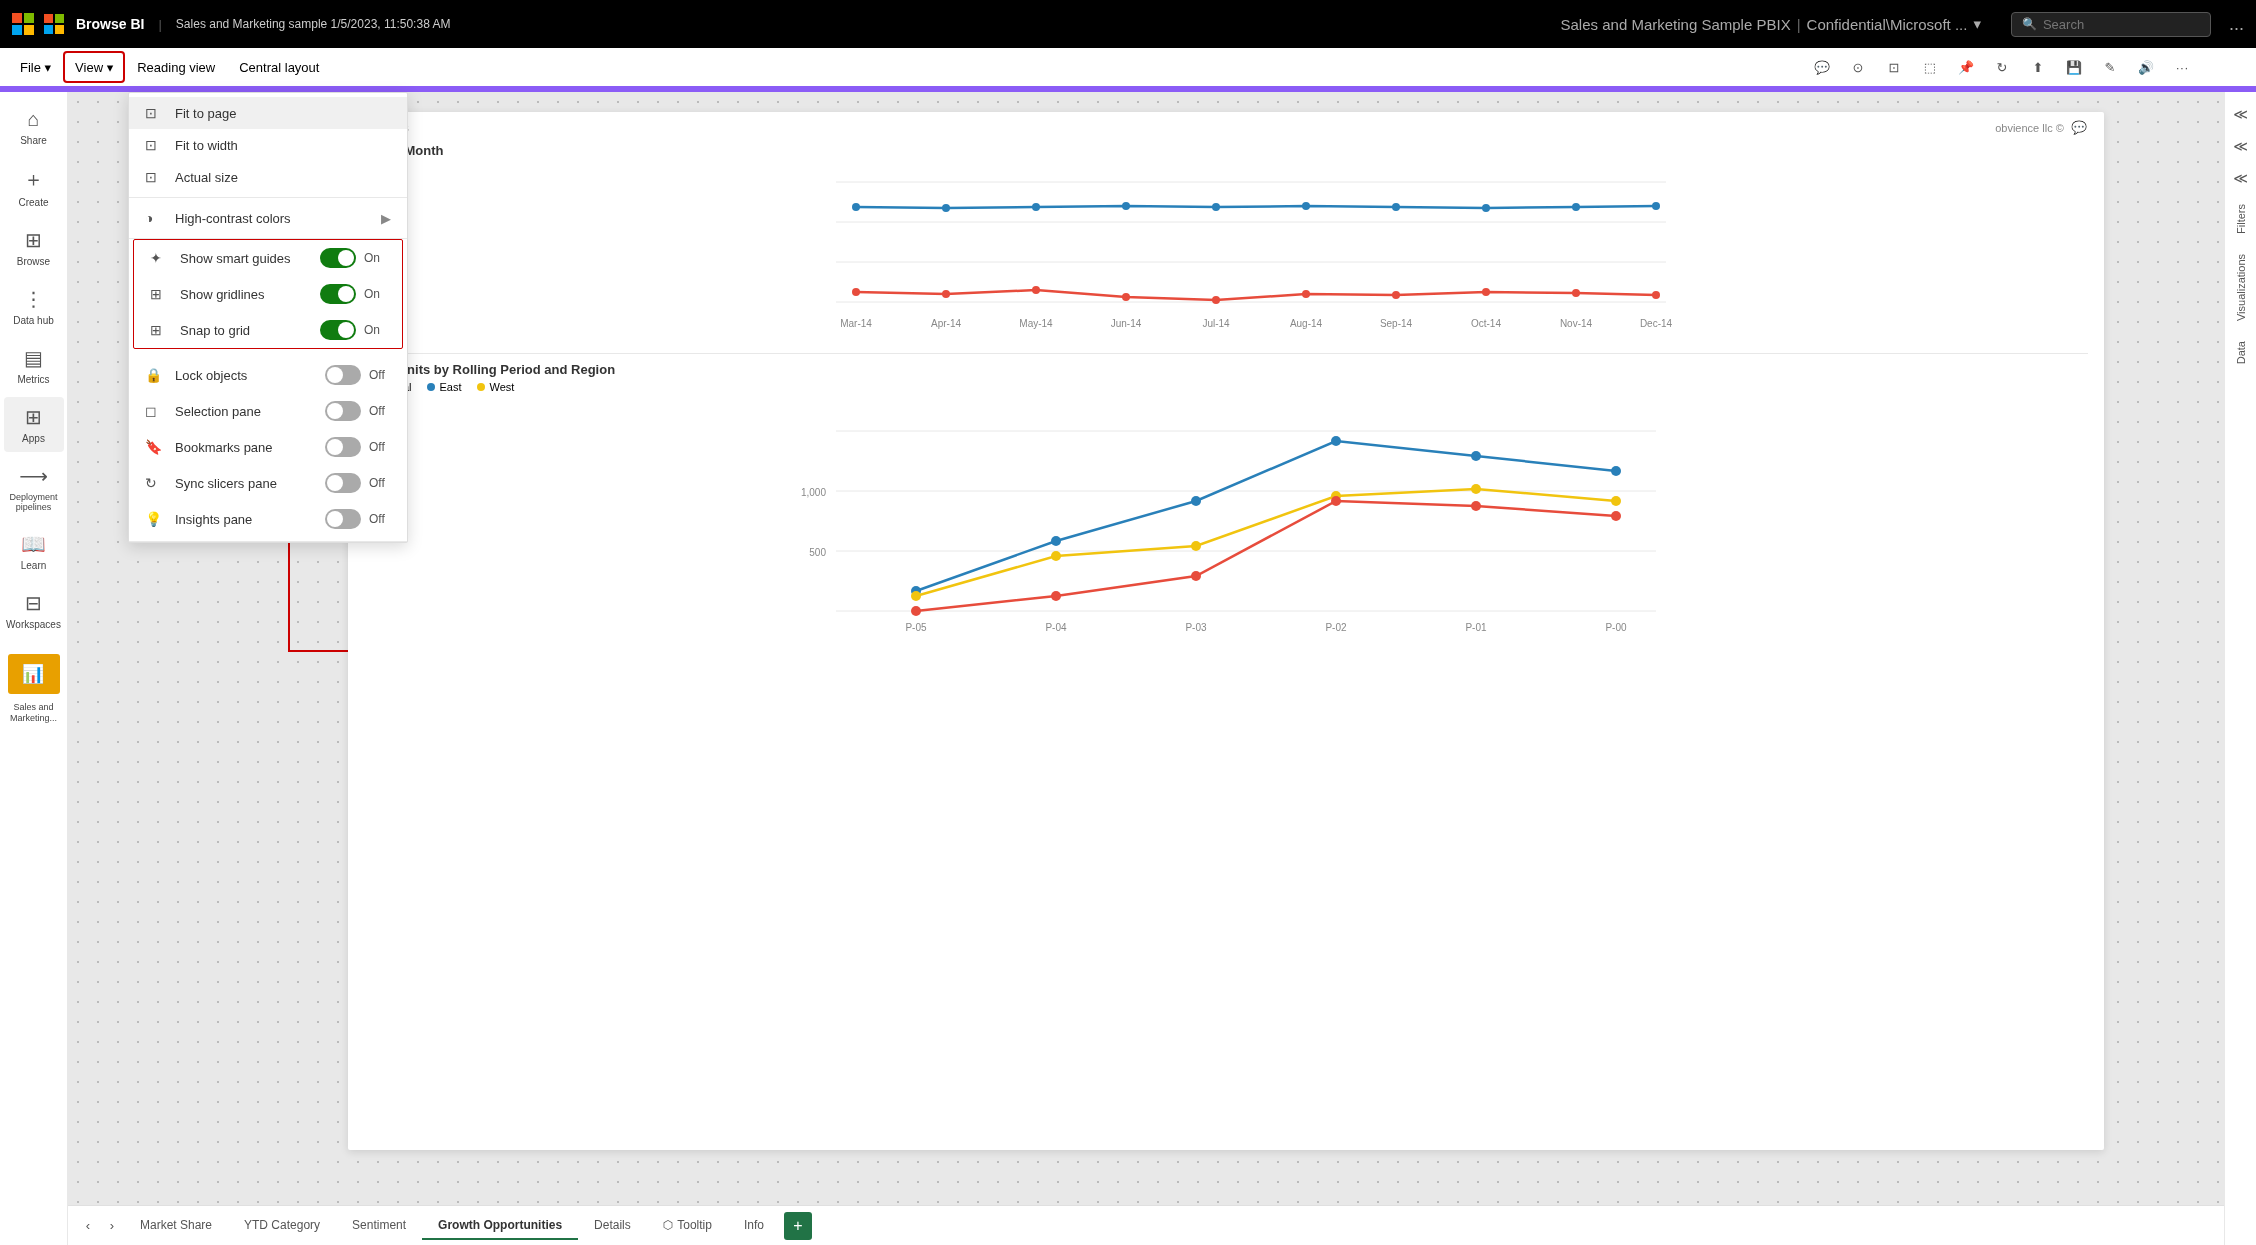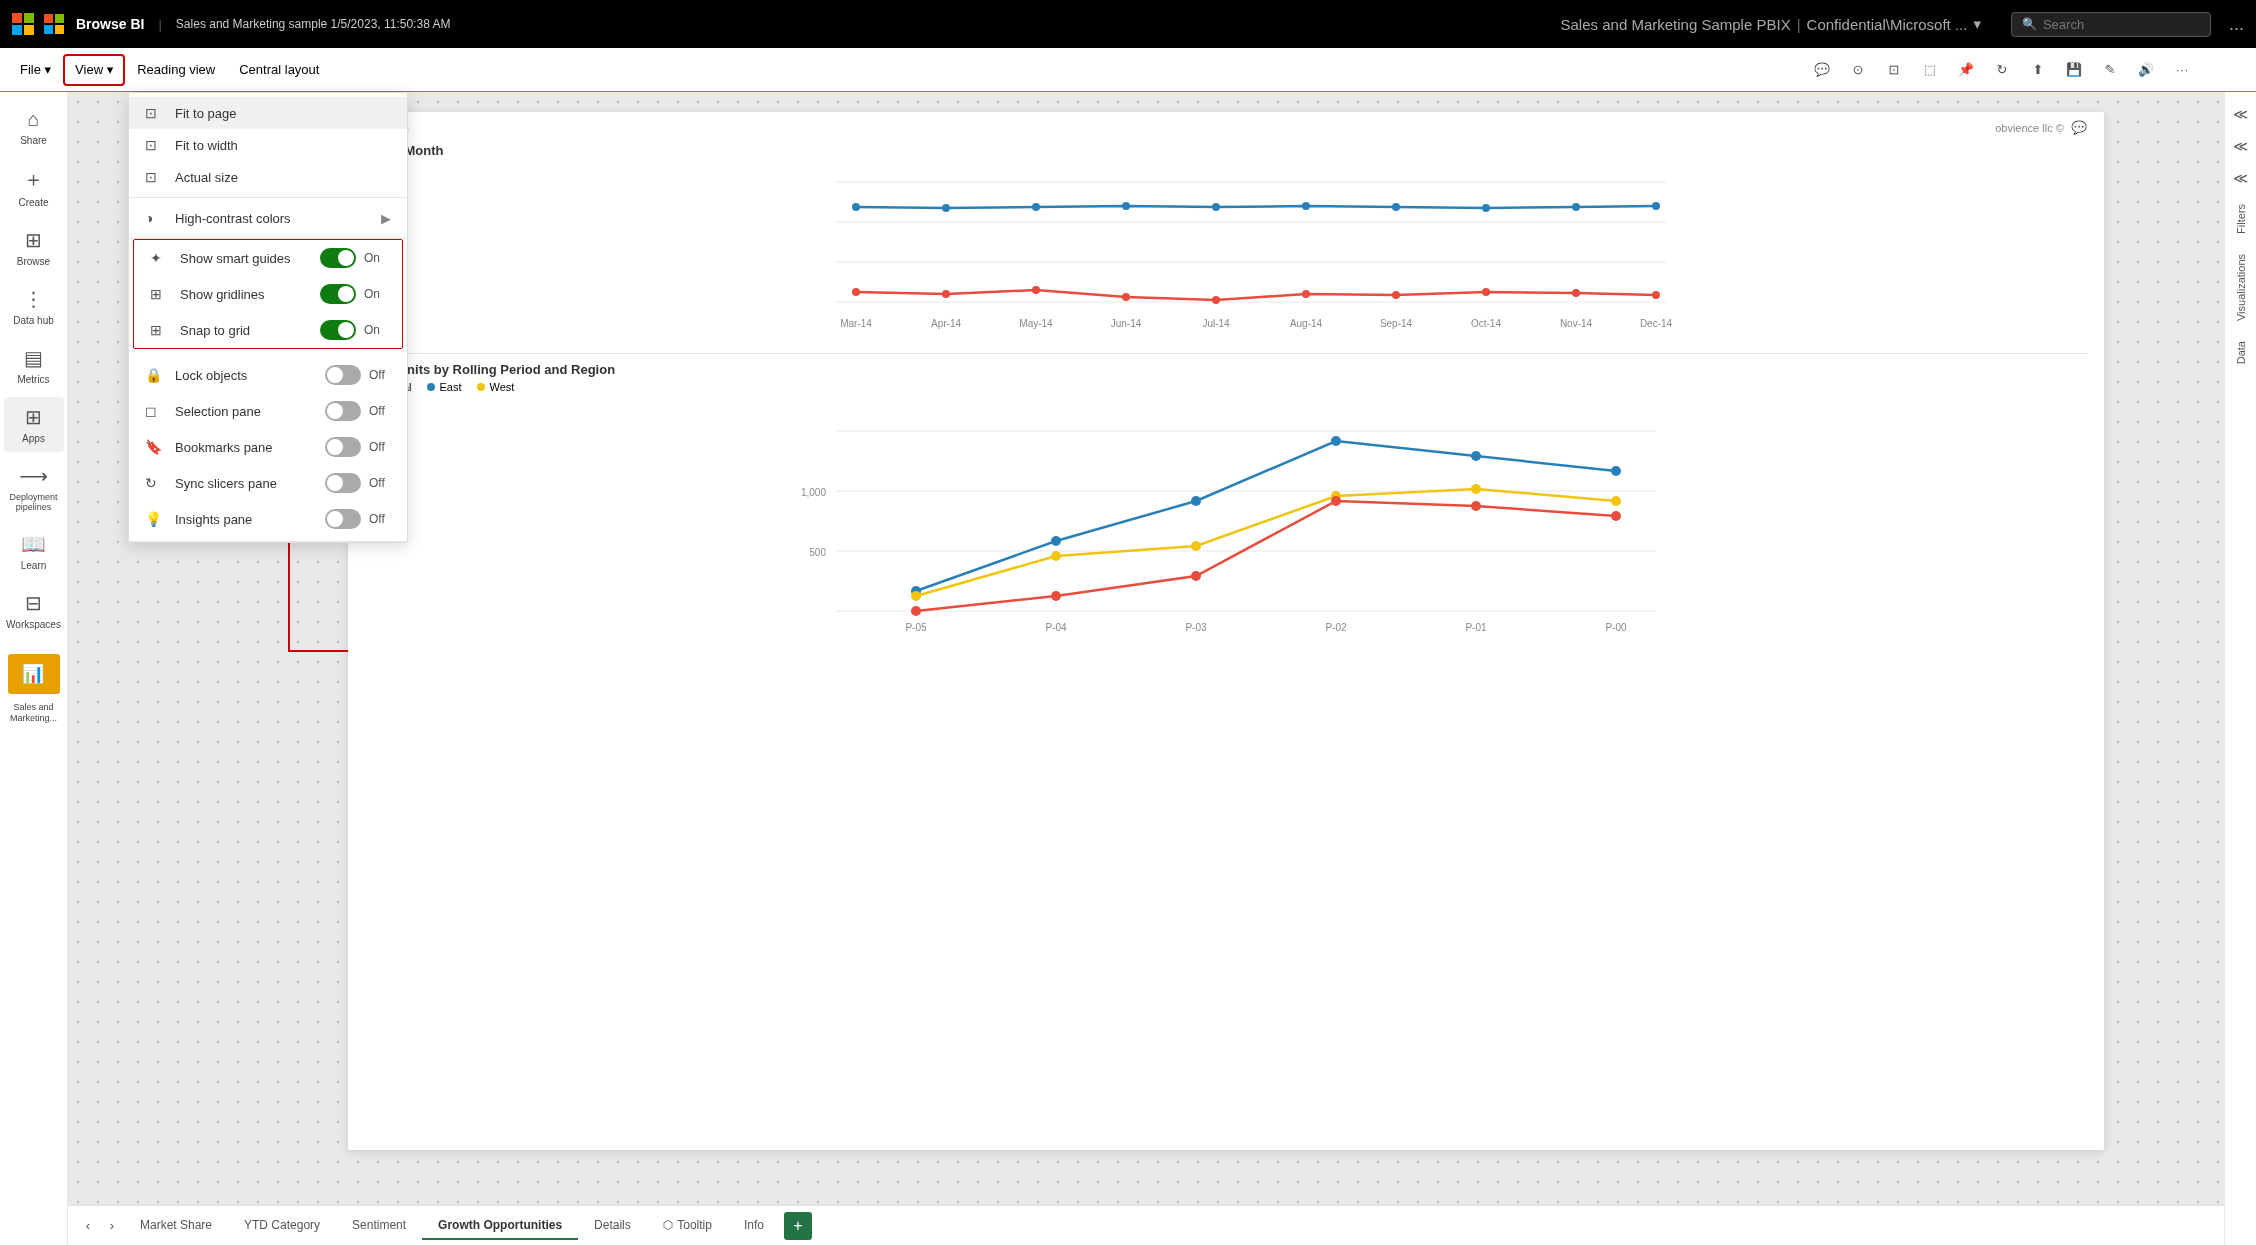--- a/index.html
+++ b/index.html
@@ -17,21 +17,21 @@
     .title-bar .file-path { font-size: 15px; color: #aaa; margin-left: auto; display: flex; align-items: center; gap: 6px; }
     .title-bar .search-box {
       display: flex; align-items: center; background: #222; border: 1px solid #555;
       border-radius: 4px; padding: 4px 10px; gap: 6px; width: 200px; margin-left: 20px;
     }
     .title-bar .search-box input { background: transparent; border: none; color: #ccc; outline: none; font-size: 13px; width: 140px; }
     .title-bar .more-btn { color: #aaa; font-size: 18px; cursor: pointer; margin-left: 8px; }
 
     
     .menu-bar {
-      display: flex; align-items: center; background: #fff; border-bottom: 1px solid #8b5cf6;
+      display: flex; align-items: center; background: #fff; border-bottom: 6px solid #8b5cf6;
       height: 44px; padding: 0 60px 0 8px; gap: 0;
     }
     .menu-item {
       padding: 4px 12px; font-size: 13px; cursor: pointer; border-radius: 4px;
       height: 32px; display: flex; align-items: center;
     }
     .menu-item.active { border: 2px solid #c00; border-radius: 4px; padding: 2px 10px; }
     .menu-bar-right { margin-left: auto; display: flex; align-items: center; gap: 8px; }
     .menu-bar-icon { width: 28px; height: 28px; display: flex; align-items: center; justify-content: center; color: #555; cursor: pointer; border-radius: 4px; }
 

